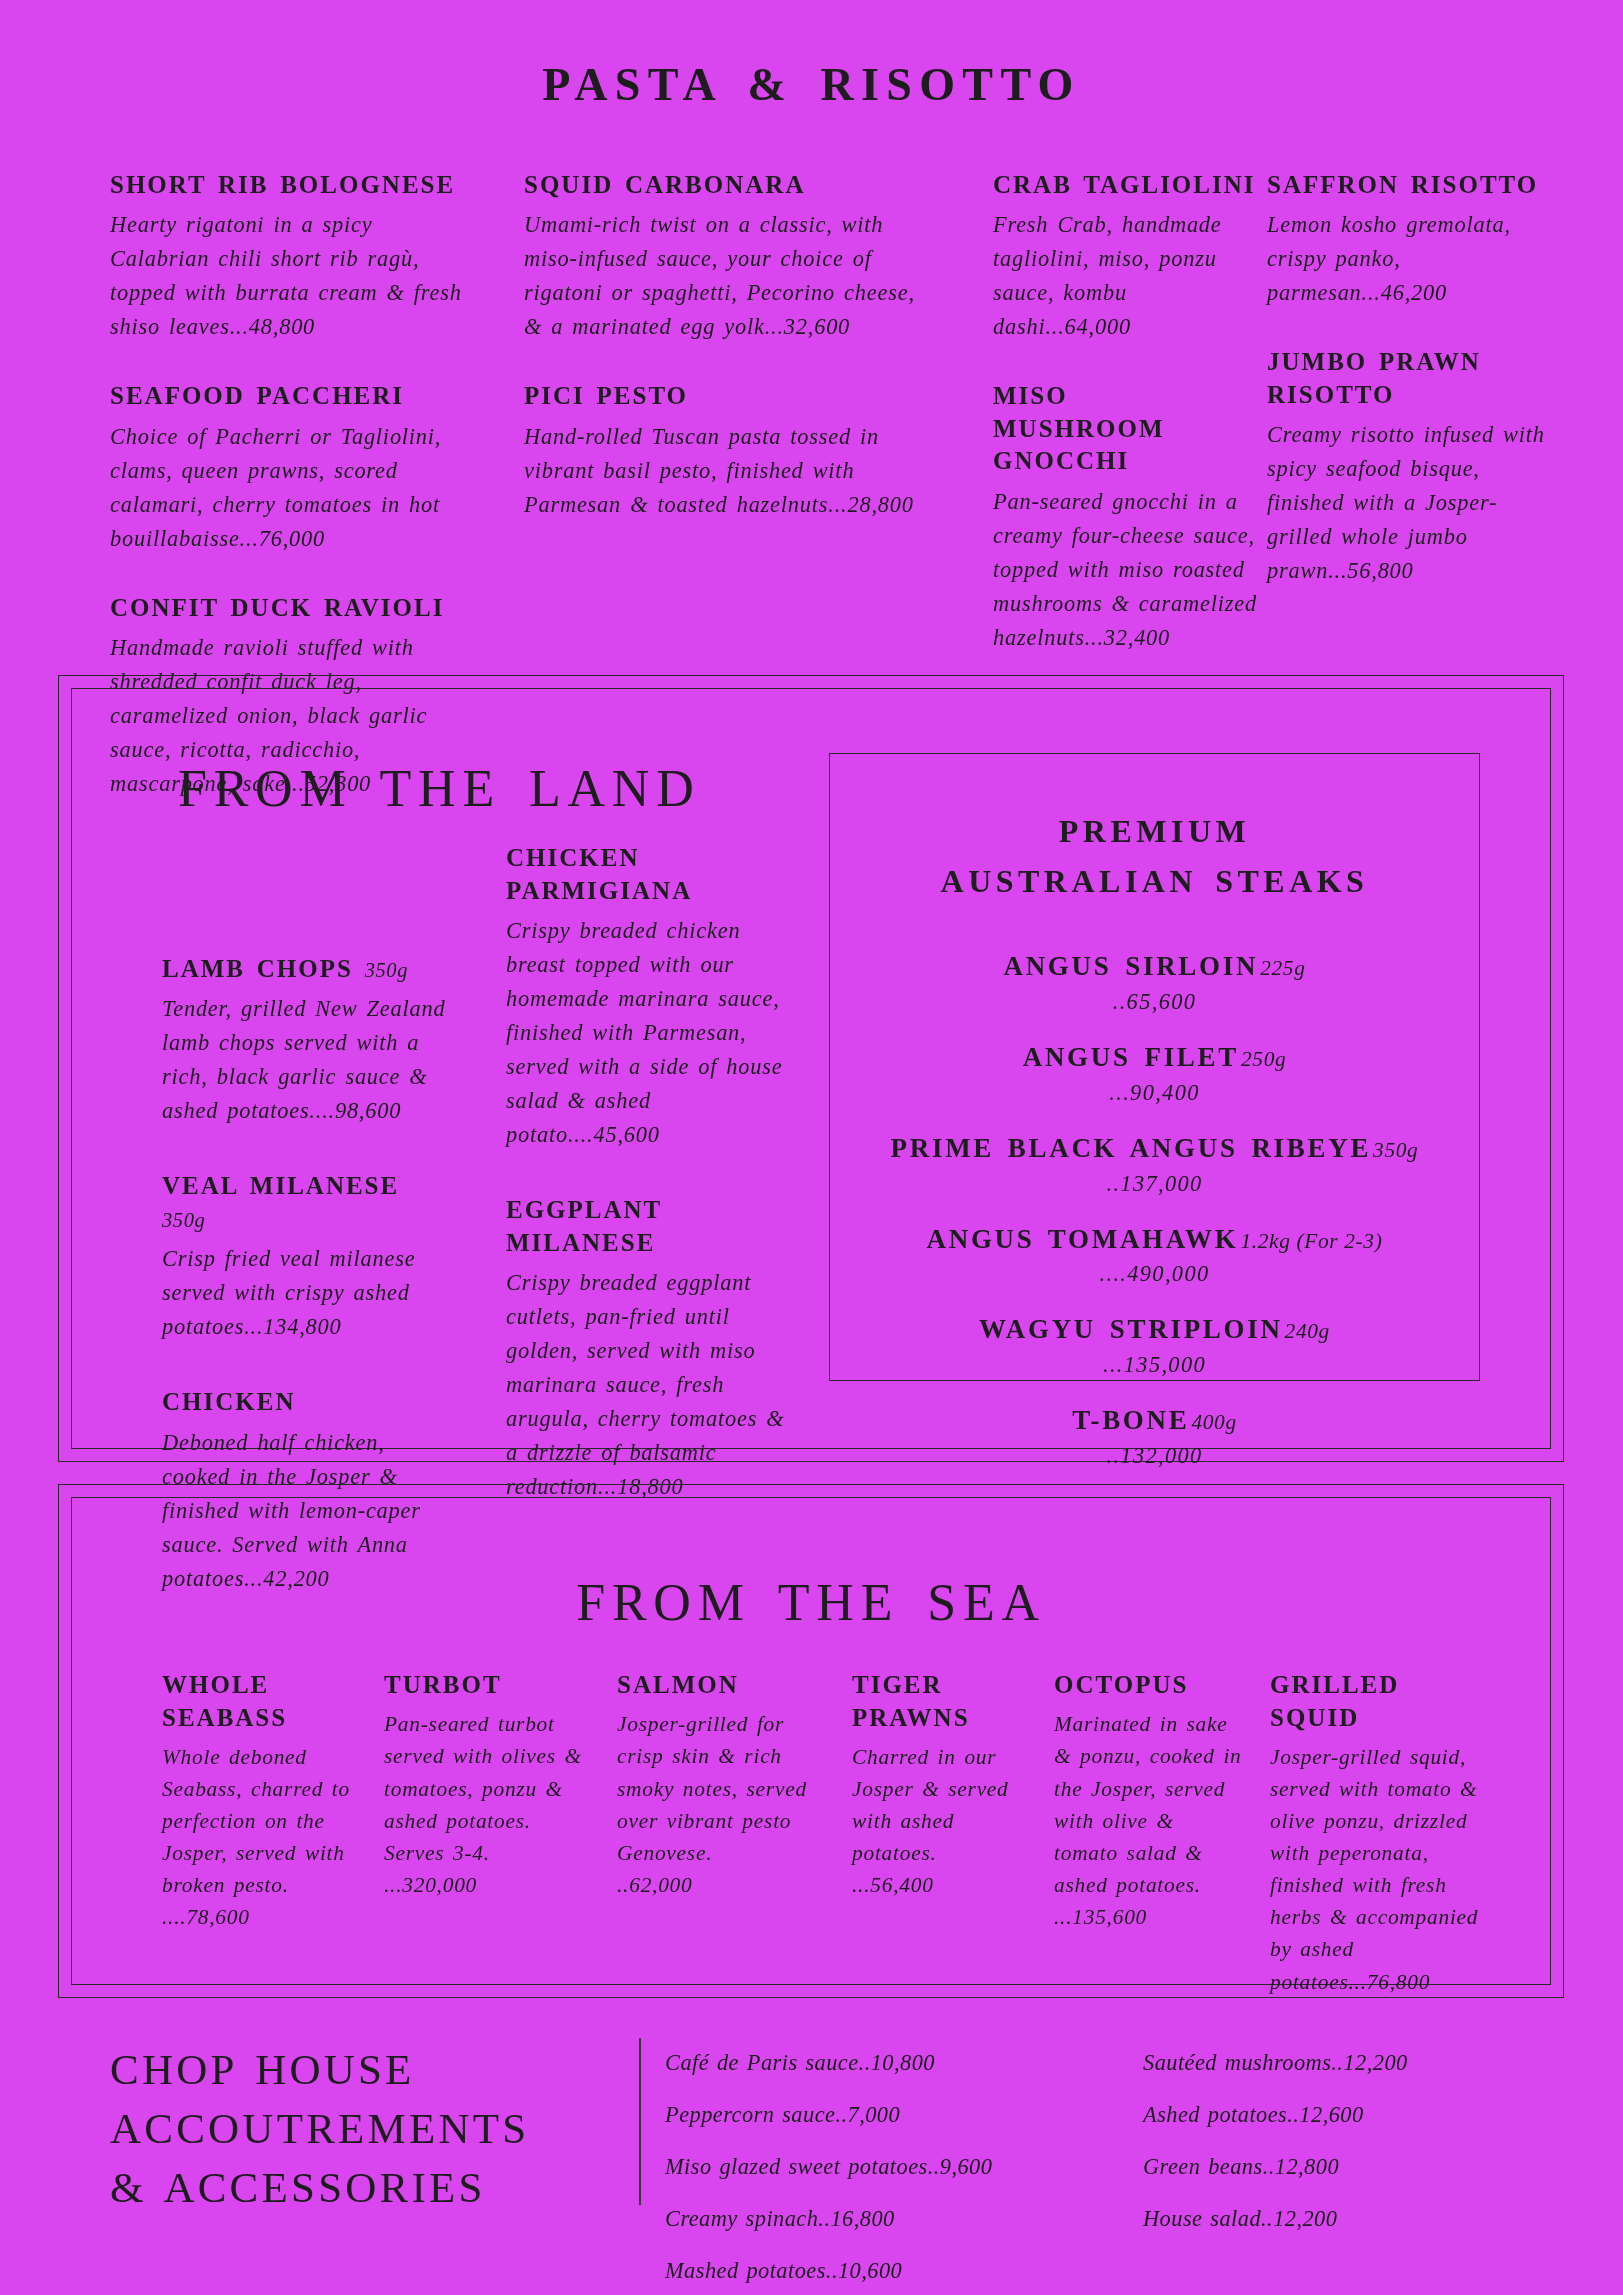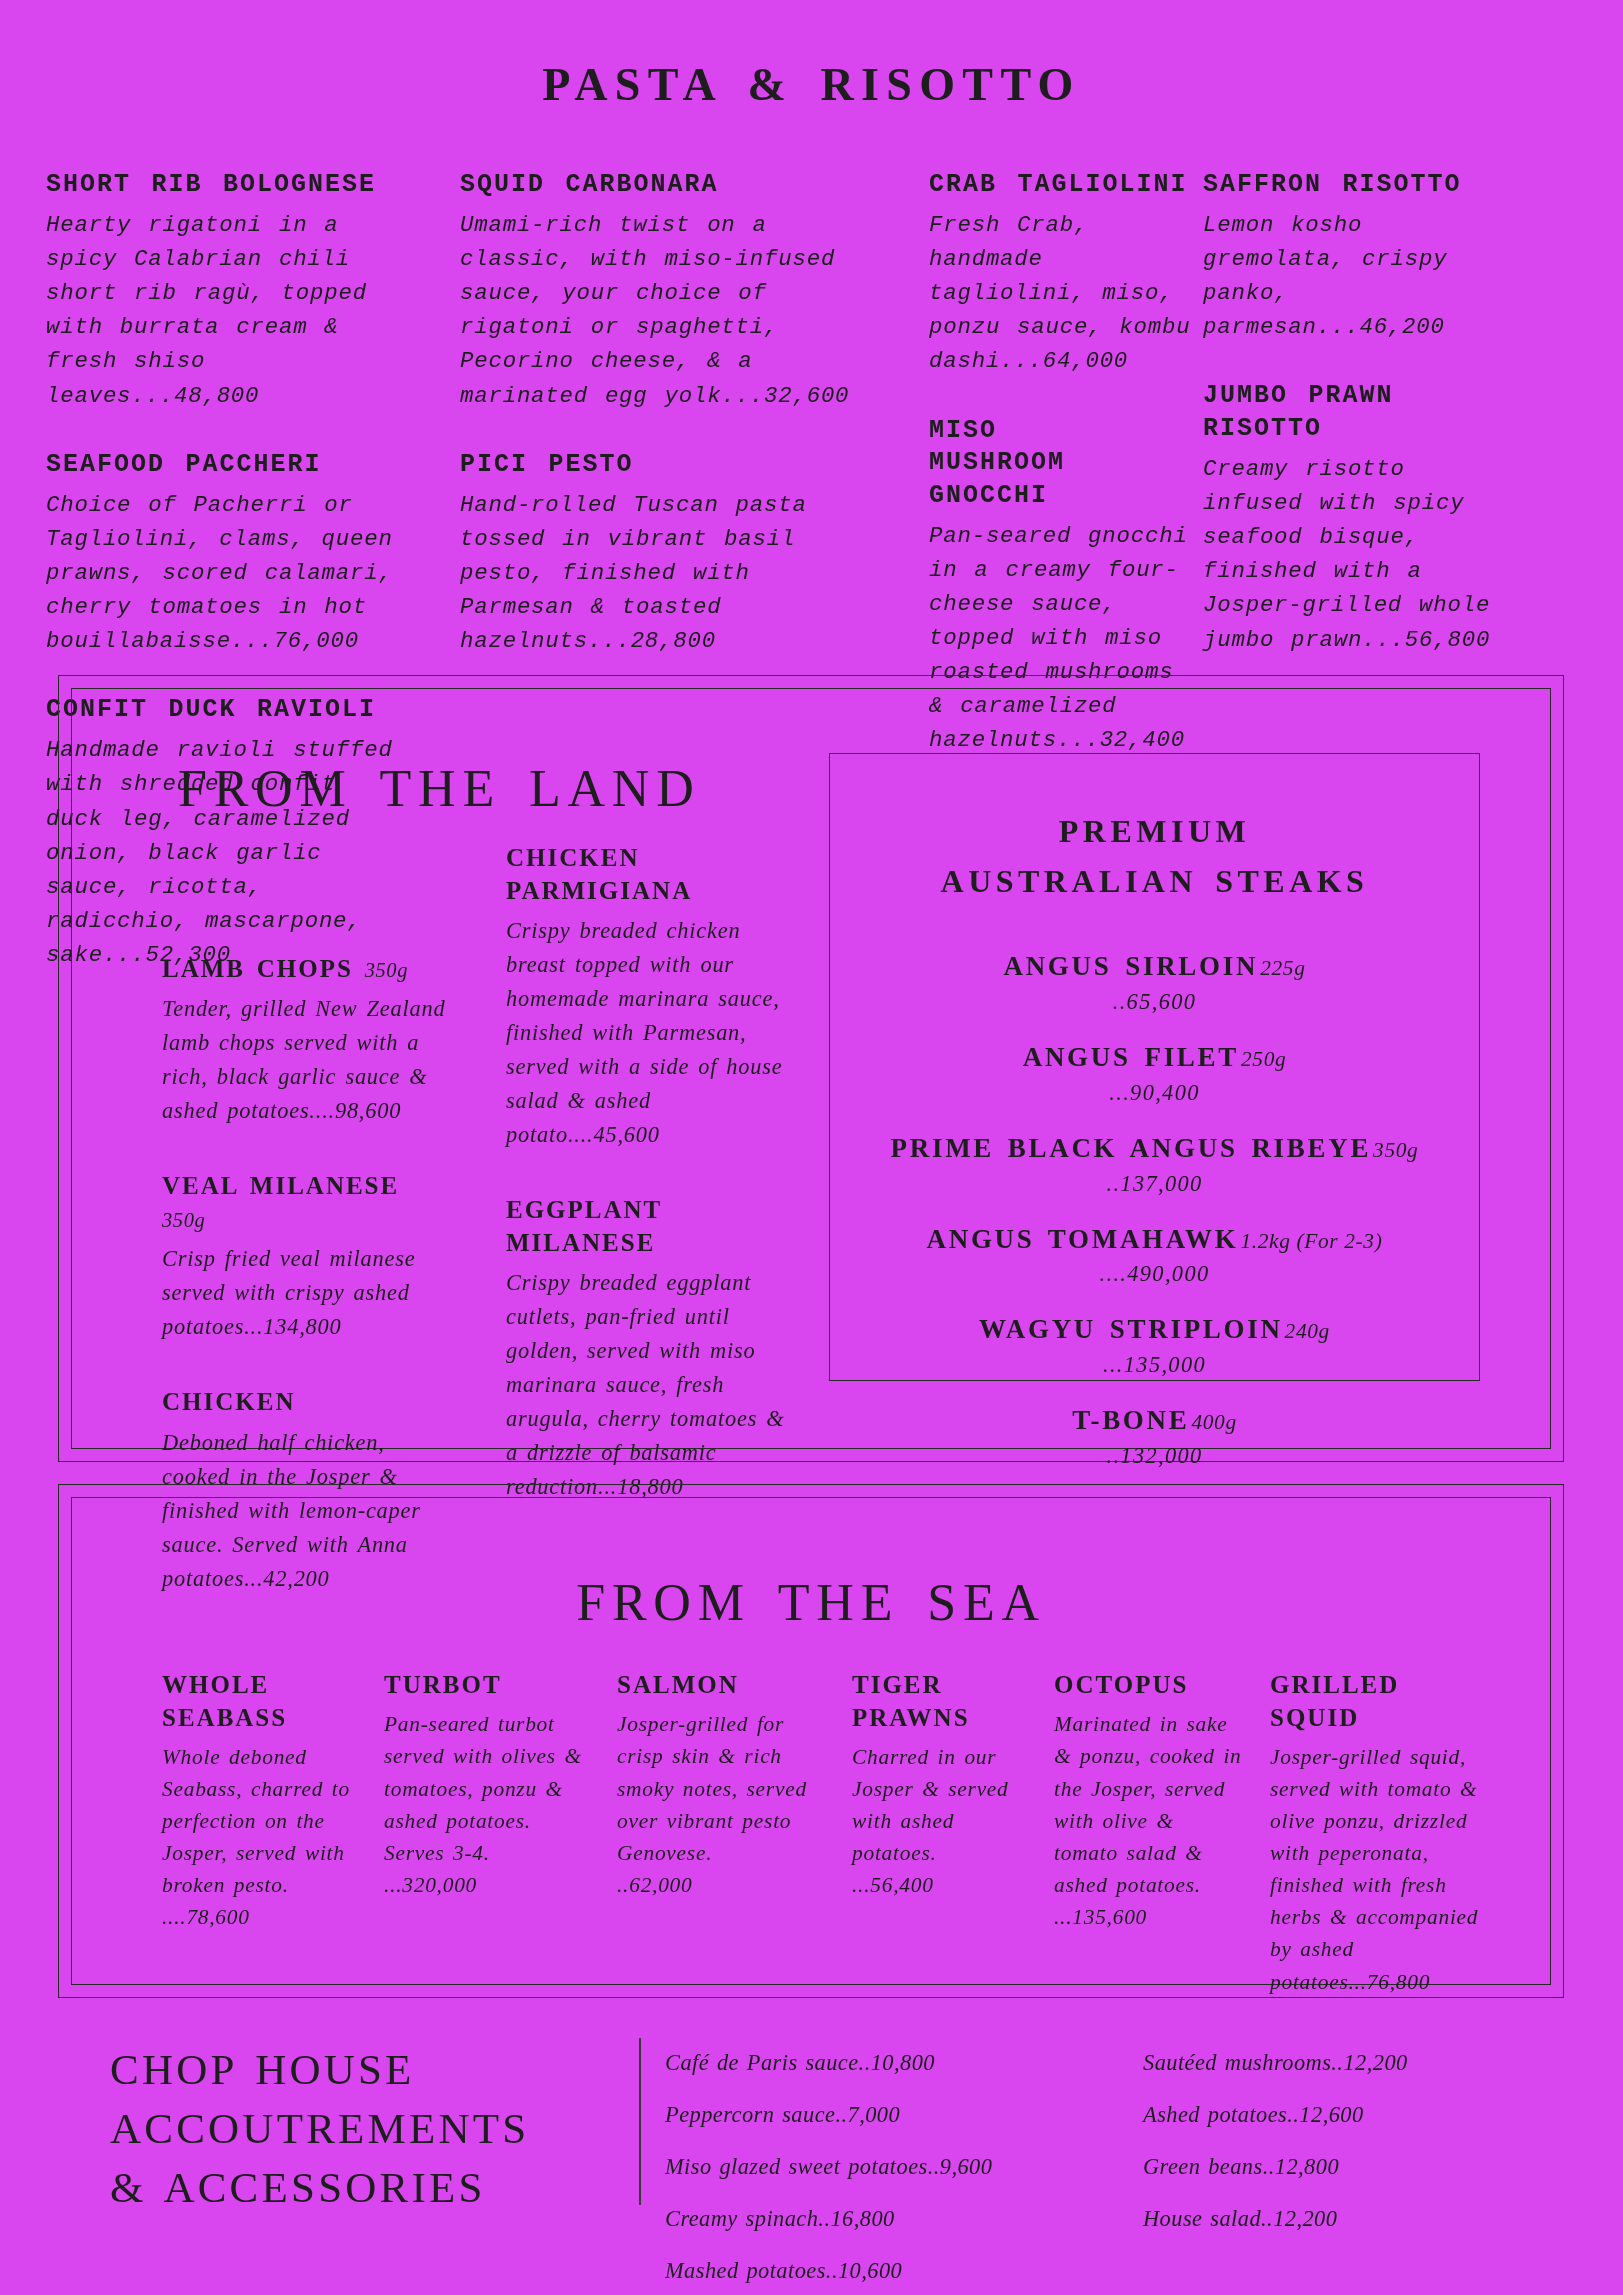--- a/index.html
+++ b/index.html
@@ -59,23 +59,22 @@
     line-height: 1.52;
     letter-spacing: 0.035em;
     word-spacing: 0.12em;
     white-space: pre-line;
   }
   .menu-item { margin-bottom: 36px; }
   
   .pasta-grid {
     display: grid;
     grid-template-columns: 414px 429px 314px 307px;
-    padding-left: 46px;
+    padding-left: 110px;
     margin-top: 58px;
-    font-family: Liberation Mono, monospace;
   }
   .pasta-col-0 .menu-item { width: 356px; }
   .pasta-col-1 .menu-item { width: 400px; }
   .pasta-col-2 .menu-item { width: 266px; margin-left: 40px; }
   .pasta-col-3 .menu-item { width: 292px; }
   
   .framed {
     position: absolute;
     left: 58px;
     width: 1506px;

